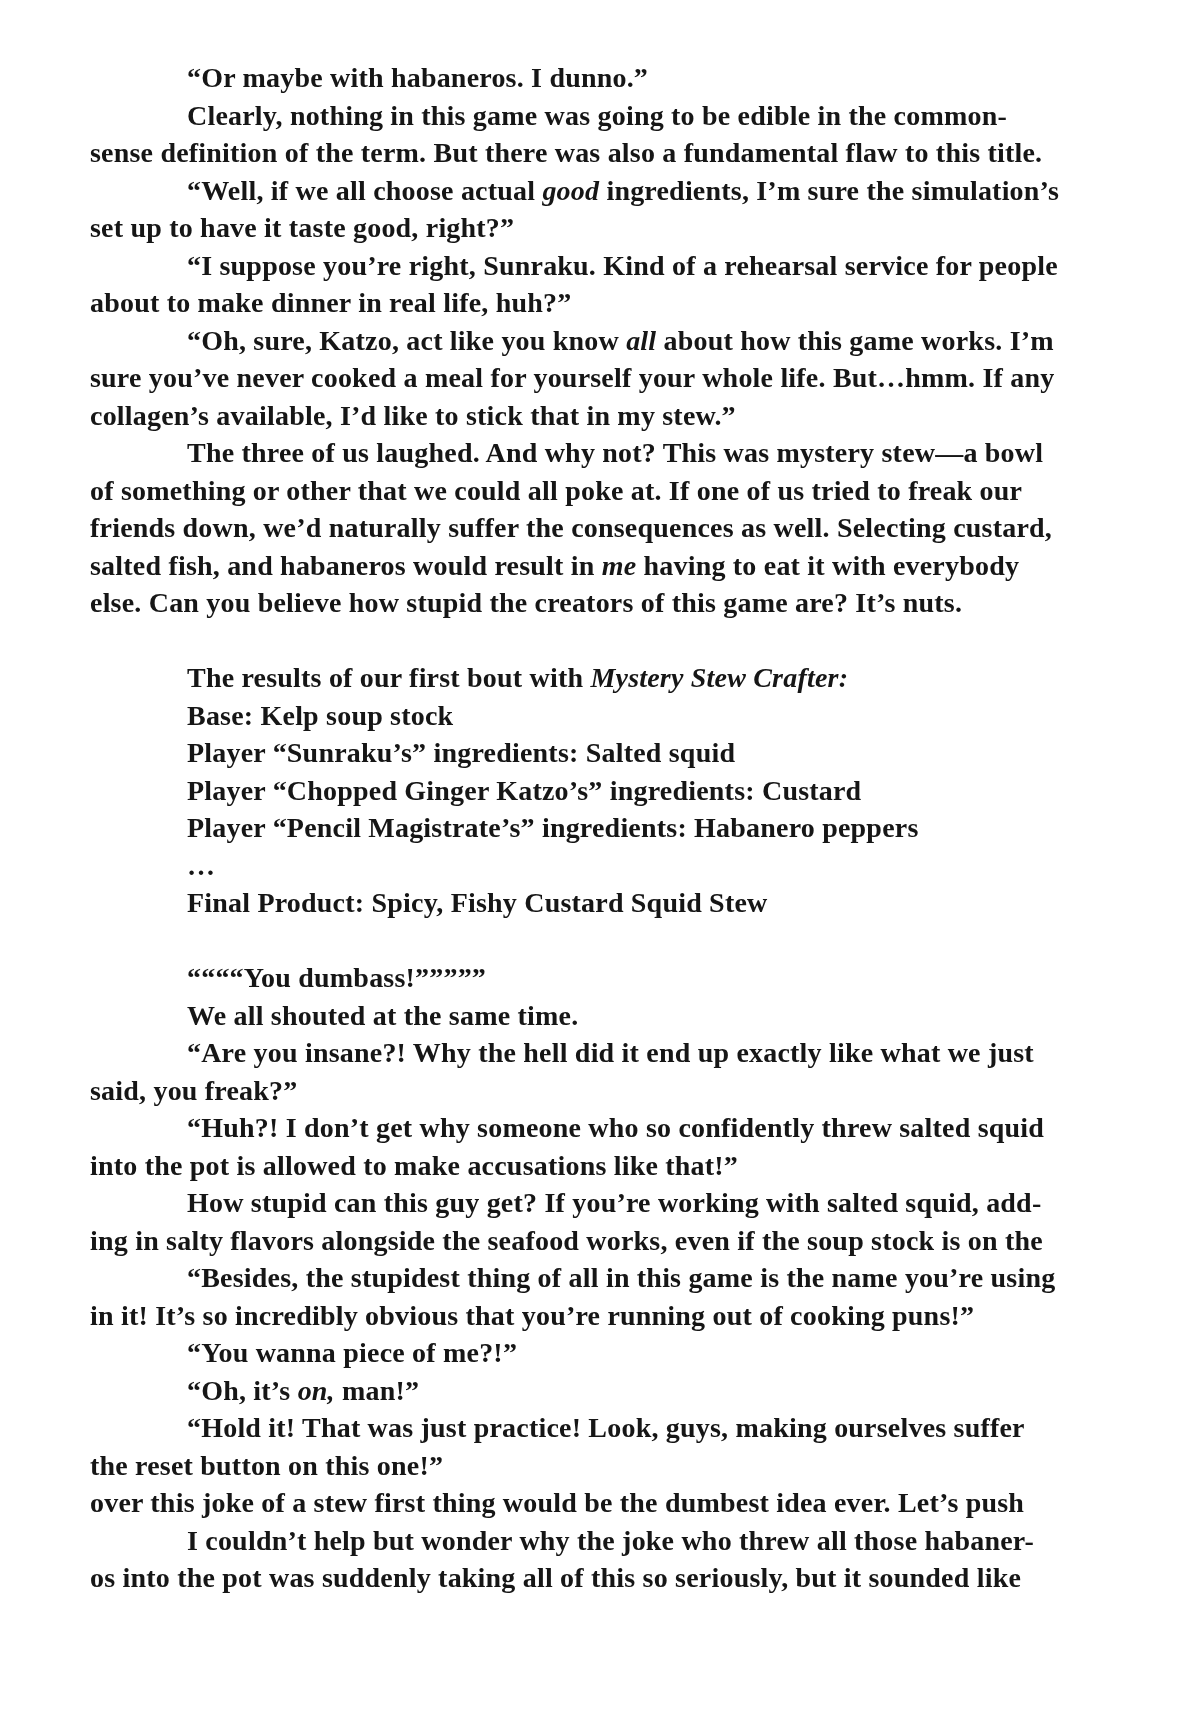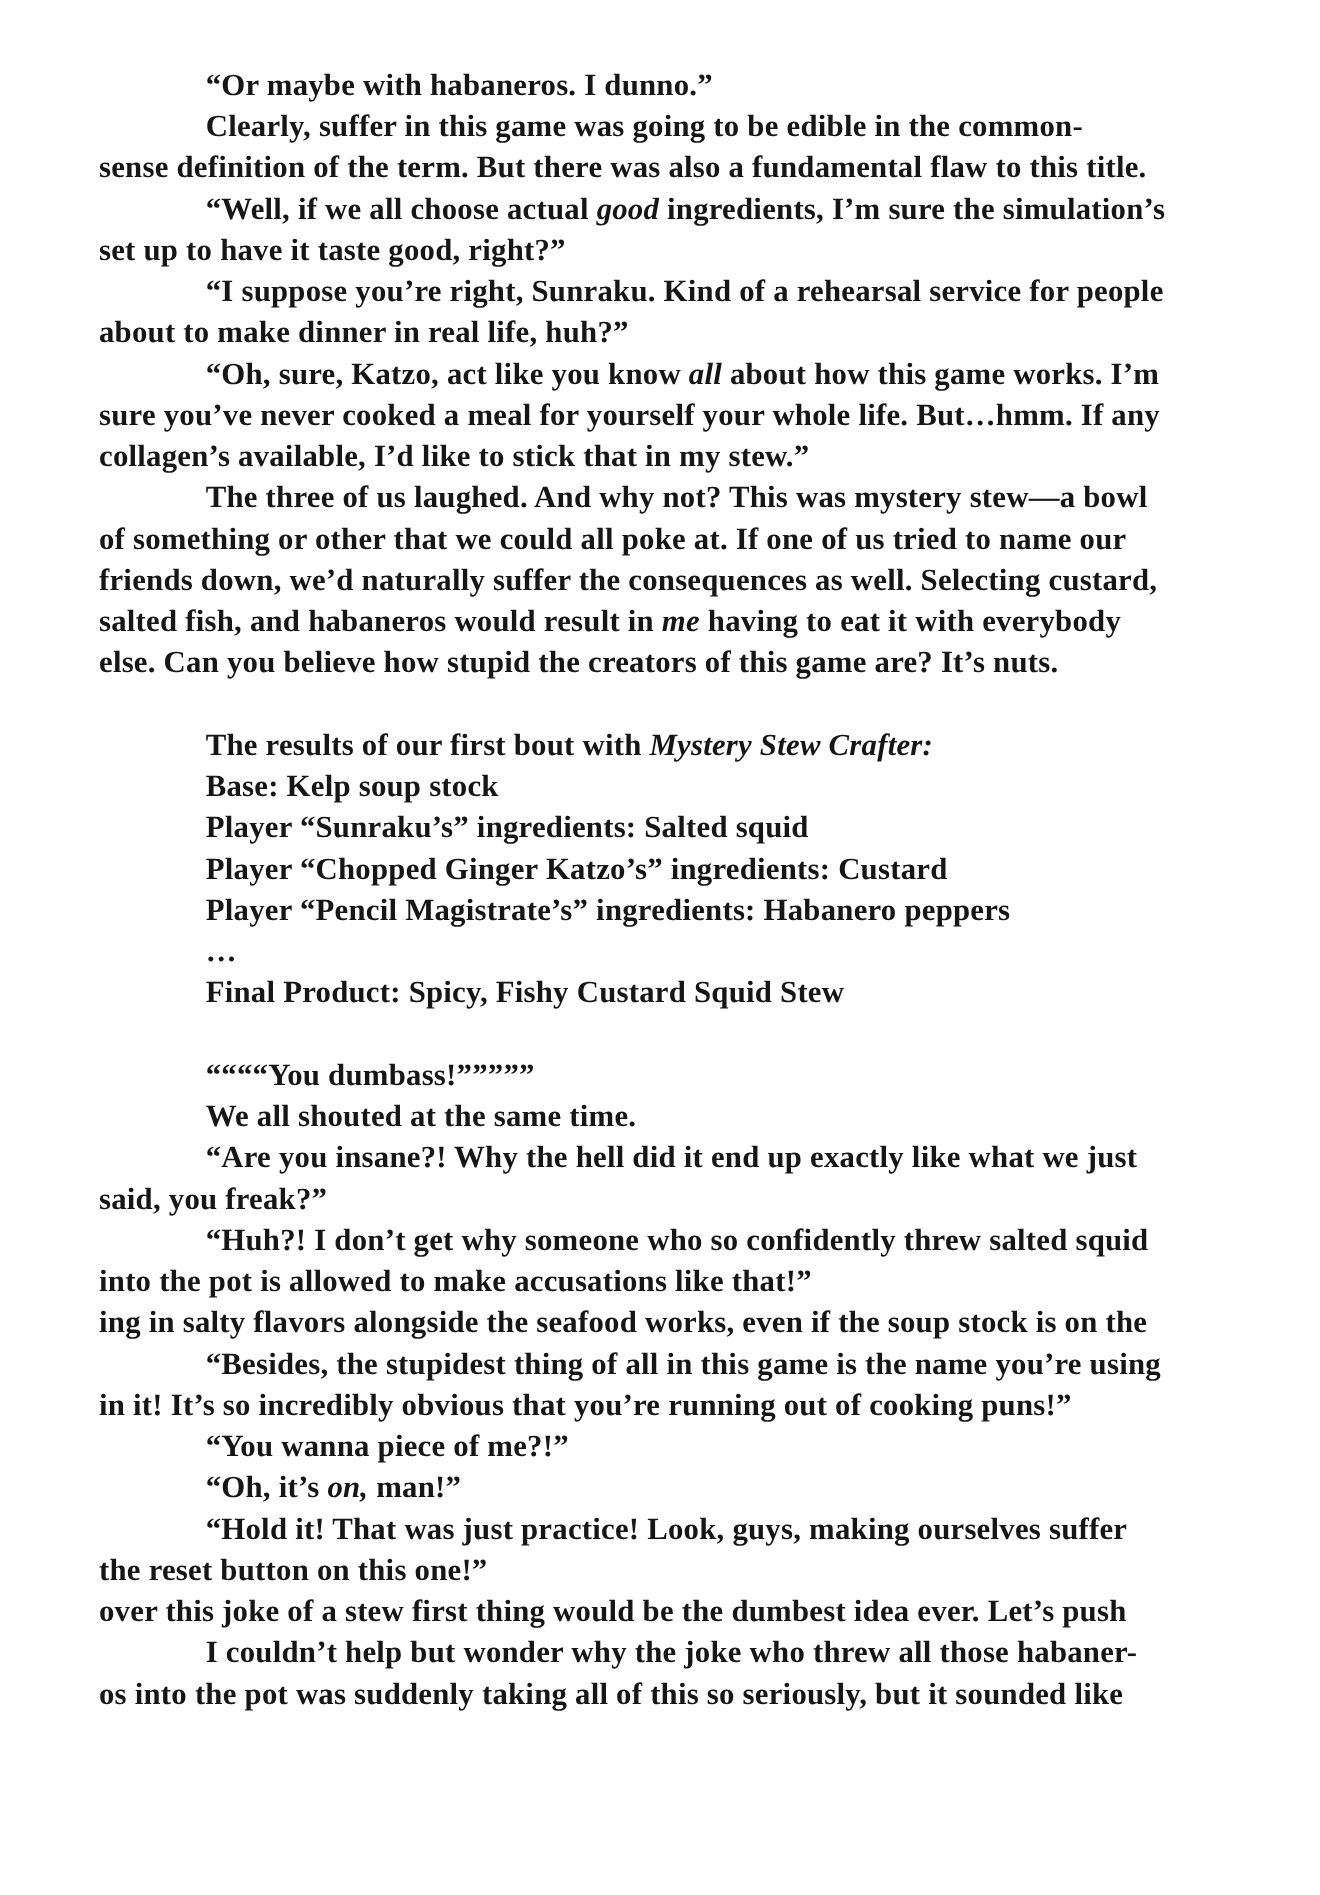--- a/index.html
+++ b/index.html
@@ -40,49 +40,50 @@
   .line i {
     font-style: italic;
   }
 </style>
 </head>
 <body>
 
 <div class="page" style="background: rgb(255, 255, 255);">
   <div class="text-block" id="text-block" style="color: rgb(22, 22, 22);">
       <div class="line indent">“Or maybe with habaneros. I dunno.”</div>
-      <div class="line indent">Clearly, suffer in this game was going to be edible in the common-</div>
+      <div class="line indent">Clearly, nothing in this game was going to be edible in the common-</div>
       <div class="line">sense definition of the term. But there was also a fundamental flaw to this title.</div>
       <div class="line indent">“Well, if we all choose actual <i>good</i> ingredients, I’m sure the simulation’s</div>
       <div class="line">set up to have it taste good, right?”</div>
       <div class="line indent">“I suppose you’re right, Sunraku. Kind of a rehearsal service for people</div>
       <div class="line">about to make dinner in real life, huh?”</div>
       <div class="line indent">“Oh, sure, Katzo, act like you know <i>all</i> about how this game works. I’m</div>
       <div class="line">sure you’ve never cooked a meal for yourself your whole life. But…hmm. If any</div>
       <div class="line">collagen’s available, I’d like to stick that in my stew.”</div>
       <div class="line indent">The three of us laughed. And why not? This was mystery stew—a bowl</div>
-      <div class="line">of something or other that we could all poke at. If one of us tried to name our</div>
+      <div class="line">of something or other that we could all poke at. If one of us tried to freak our</div>
       <div class="line">friends down, we’d naturally suffer the consequences as well. Selecting custard,</div>
       <div class="line">salted fish, and habaneros would result in <i>me</i> having to eat it with everybody</div>
       <div class="line">else. Can you believe how stupid the creators of this game are? It’s nuts.</div>
       <div class="line blank">&nbsp;</div>
       <div class="line indent">The results of our first bout with <i>Mystery Stew Crafter:</i></div>
       <div class="line indent">Base: Kelp soup stock</div>
       <div class="line indent">Player “Sunraku’s” ingredients: Salted squid</div>
       <div class="line indent">Player “Chopped Ginger Katzo’s” ingredients: Custard</div>
       <div class="line indent">Player “Pencil Magistrate’s” ingredients: Habanero peppers</div>
       <div class="line indent">…</div>
       <div class="line indent">Final Product: Spicy, Fishy Custard Squid Stew</div>
       <div class="line blank">&nbsp;</div>
       <div class="line indent">““““You dumbass!”””””</div>
       <div class="line indent">We all shouted at the same time.</div>
       <div class="line indent">“Are you insane?! Why the hell did it end up exactly like what we just</div>
       <div class="line">said, you freak?”</div>
       <div class="line indent">“Huh?! I don’t get why someone who so confidently threw salted squid</div>
       <div class="line">into the pot is allowed to make accusations like that!”</div>
+      <div class="line indent">How stupid can this guy get? If you’re working with salted squid, add-</div>
       <div class="line">ing in salty flavors alongside the seafood works, even if the soup stock is on the</div>
       <div class="line indent">“Besides, the stupidest thing of all in this game is the name you’re using</div>
       <div class="line">in it! It’s so incredibly obvious that you’re running out of cooking puns!”</div>
       <div class="line indent">“You wanna piece of me?!”</div>
       <div class="line indent">“Oh, it’s <i>on,</i> man!”</div>
       <div class="line indent">“Hold it! That was just practice! Look, guys, making ourselves suffer</div>
       <div class="line">the reset button on this one!”</div>
       <div class="line">over this joke of a stew first thing would be the dumbest idea ever. Let’s push</div>
       <div class="line indent">I couldn’t help but wonder why the joke who threw all those habaner-</div>
       <div class="line">os into the pot was suddenly taking all of this so seriously, but it sounded like</div>

